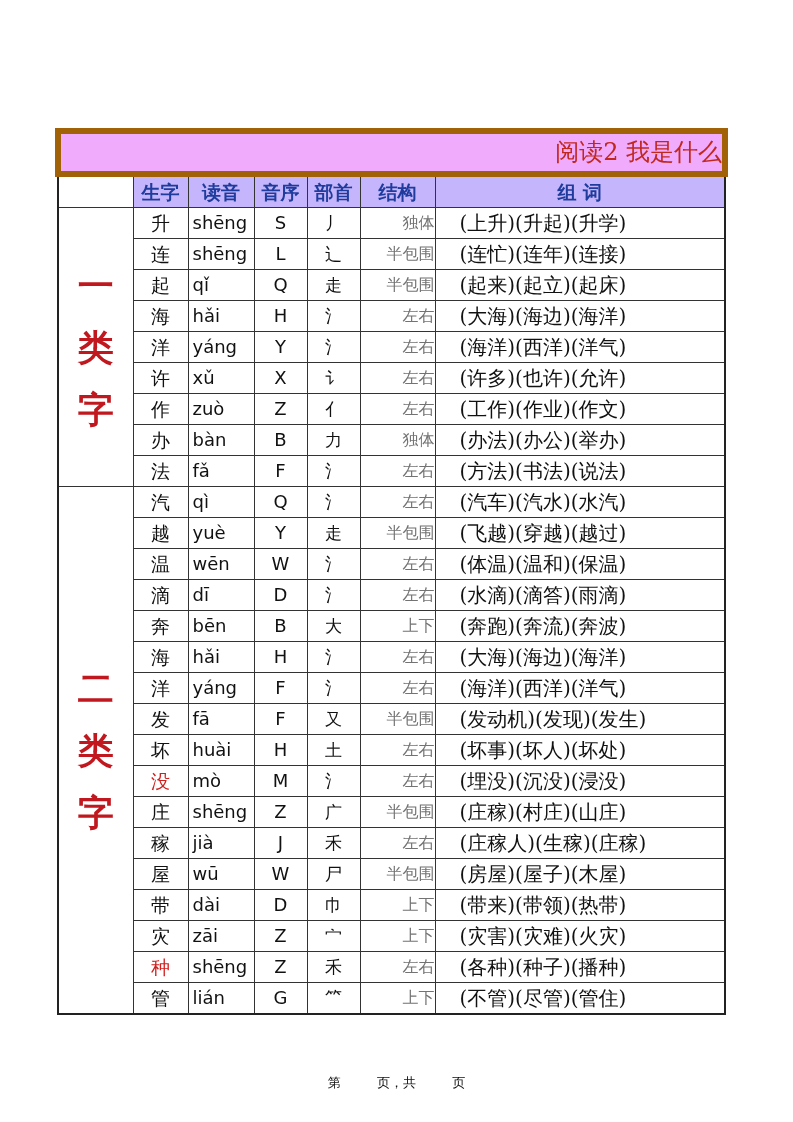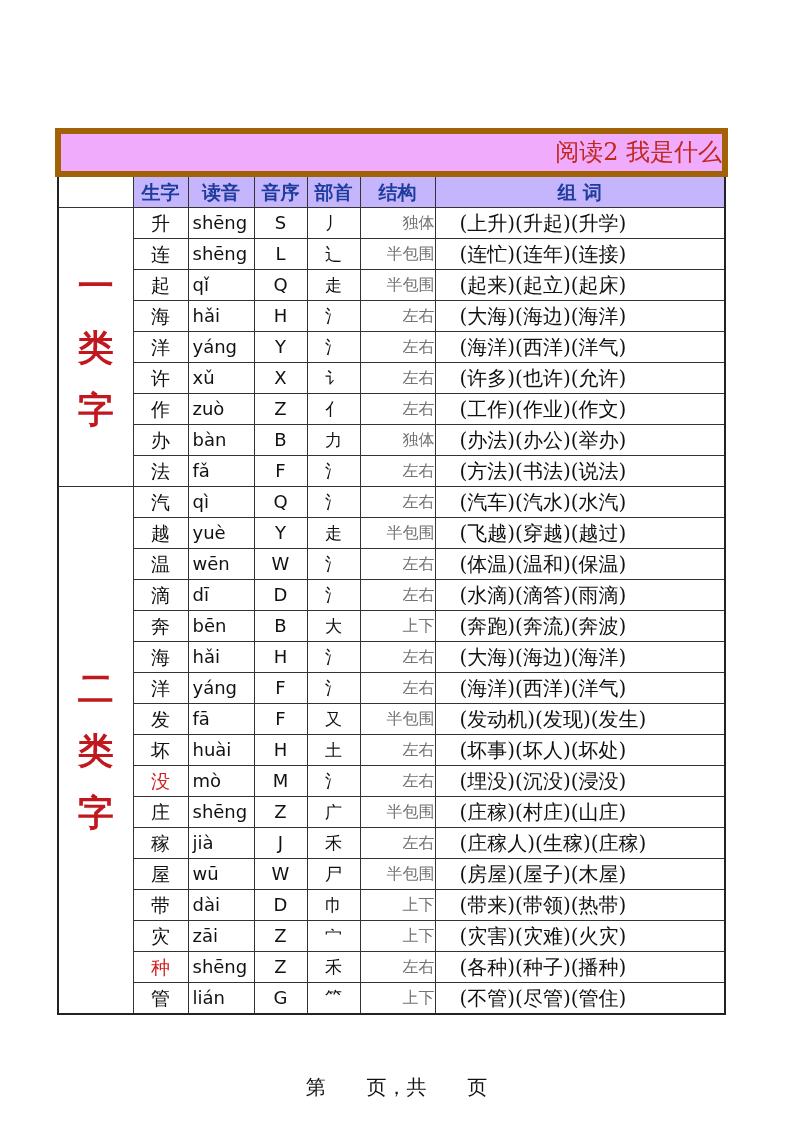--- a/index.html
+++ b/index.html
@@ -12,21 +12,21 @@
   .head-row th.blank { background:#ffffff; border-top:none; border-bottom:none; }
   .group { text-align:center; vertical-align:middle; color:#c0181e; font-size:36px; font-weight:bold; line-height:62px; white-space:normal; }
   .char { text-align:center; font-size:19px; color:#111; }
   .char.red { color:#d0201e; }
   .py { text-align:left; padding-left:4px; font-family:"DejaVu Sans", sans-serif; font-size:18px; color:#111;margin-top:48px; }
   .idx { text-align:center; font-family:"DejaVu Sans", sans-serif; font-size:18px; color:#111; }
   .rad { text-align:center; font-size:17px; color:#111; }
   .struct { text-align:right; font-size:16px; color:#737373; }
   .words { text-align:left; padding-left:24px; font-size:20px; color:#111; }
   .outer { border:2px solid #222; }
-  .footer { position:absolute; top:1074px; left:0; width:793px; text-align:center; font-family:"DejaVu Sans", sans-serif; font-size:20px; color:#111; }
+  .footer { position:absolute; top:1074px; left:0; width:793px; text-align:center; font-family:"DejaVu Sans", sans-serif; font-size:13px; color:#111; }
   .footer span { display:inline-block; }
 </style>
 </head>
 <body>
 
 <div class="sheet">
   <table class="outer">
     <colgroup>
       <col style="width:75px">
         <col style="width:55px">

